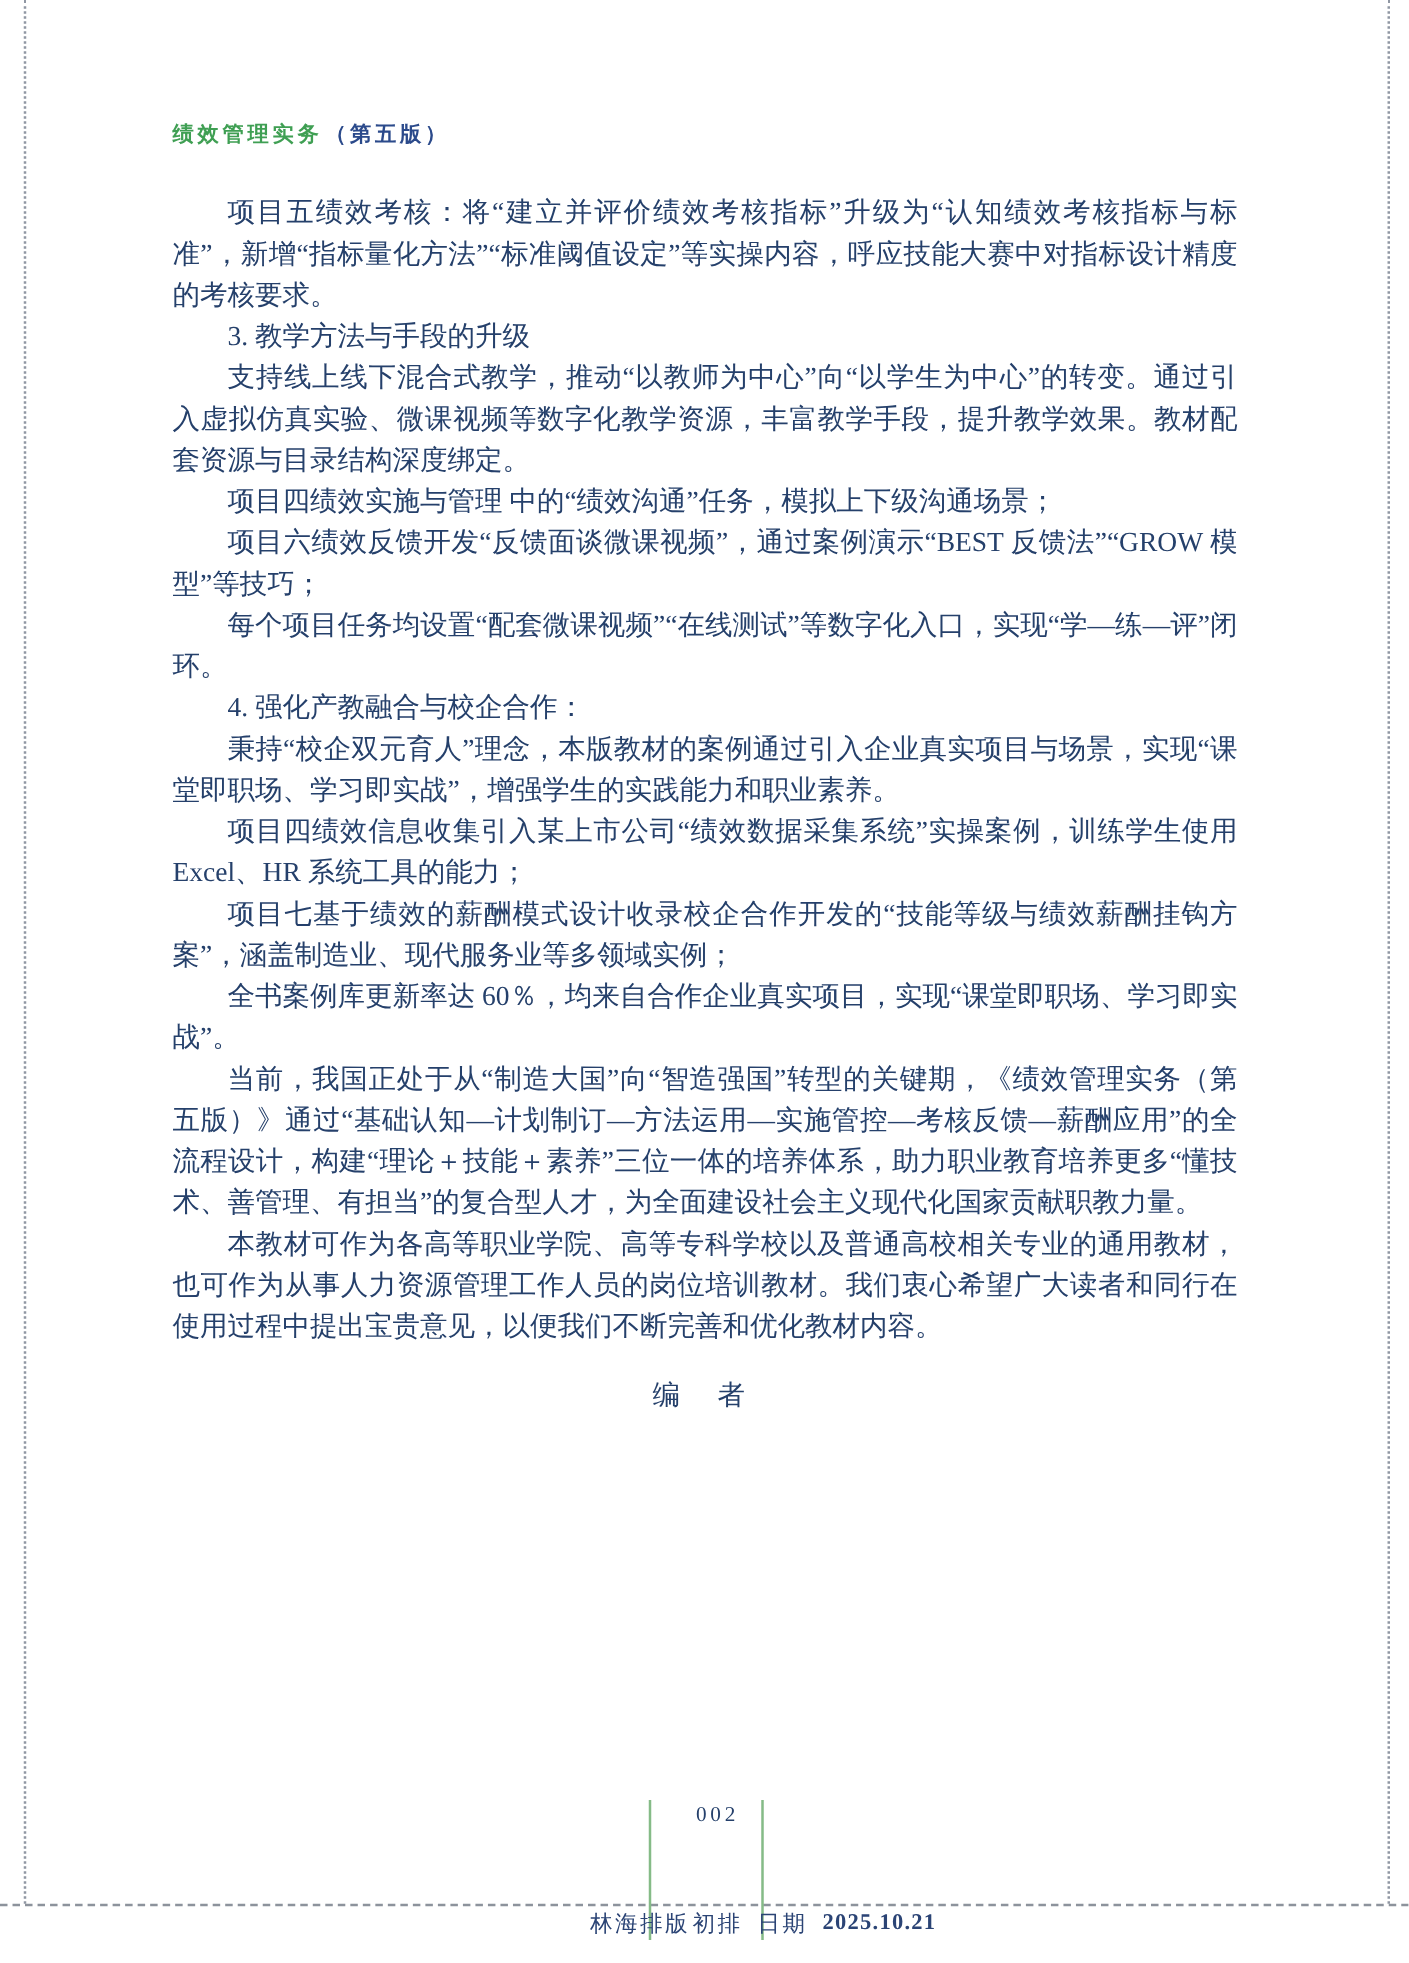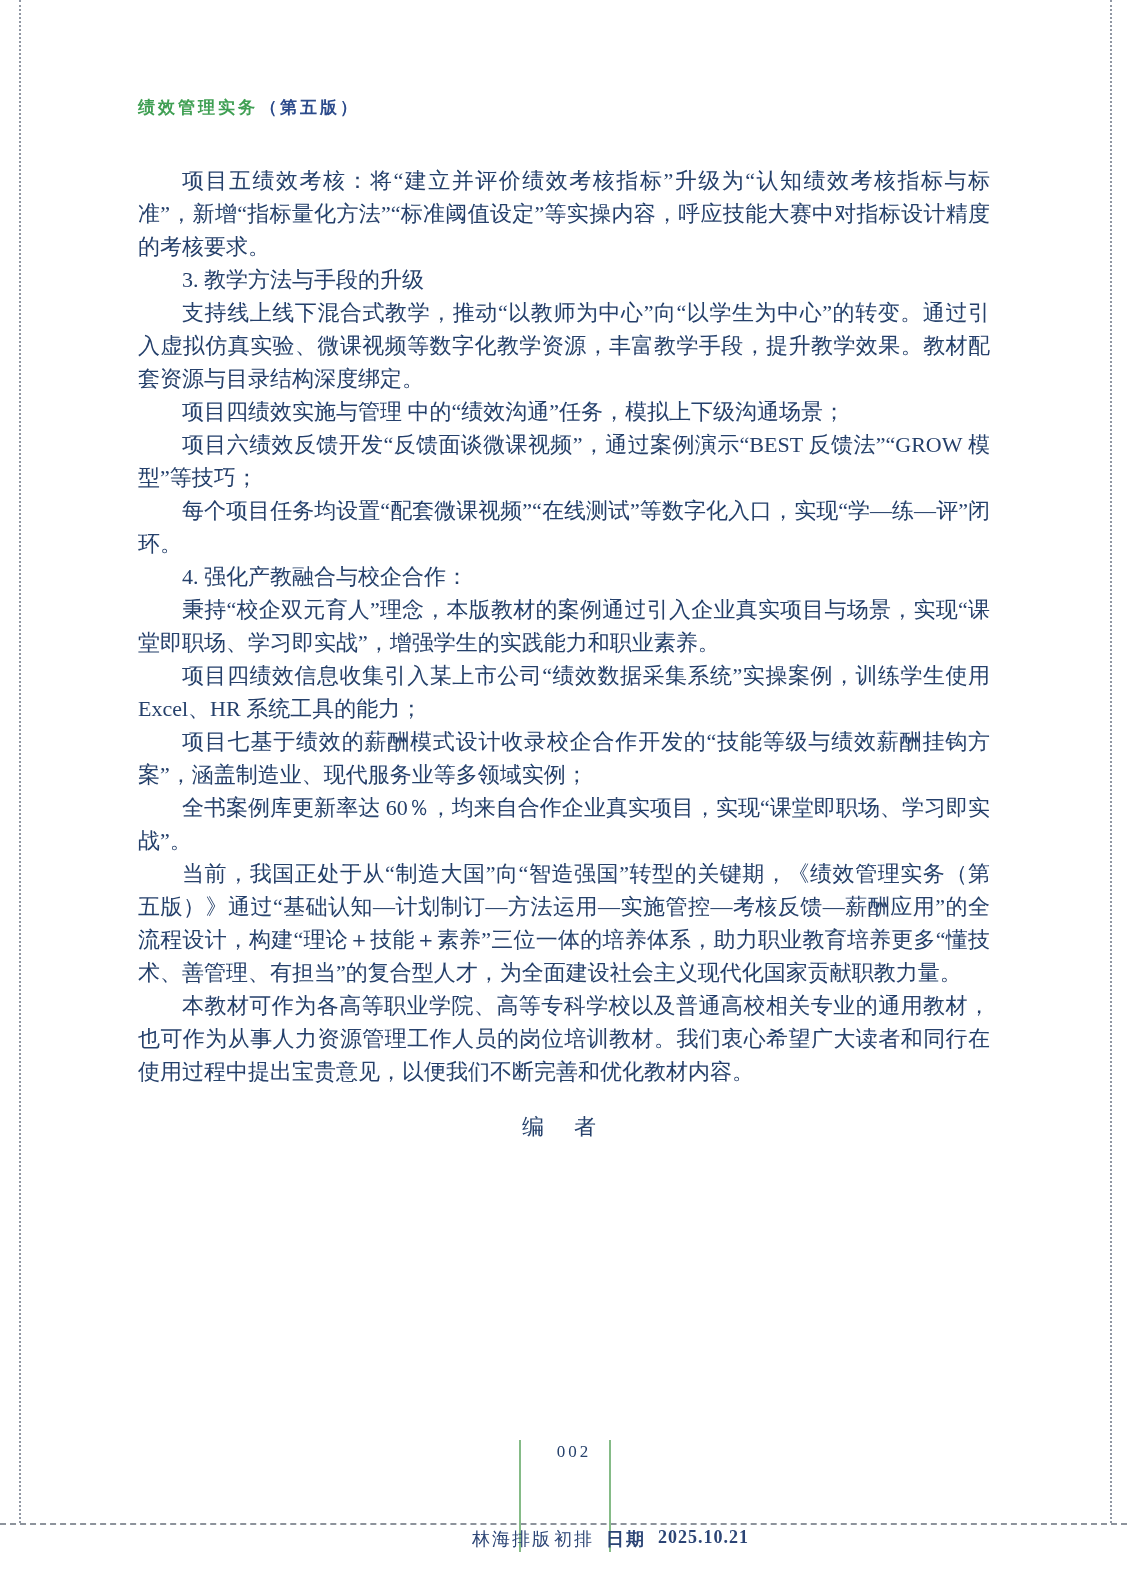--- a/index.html
+++ b/index.html
@@ -33,21 +33,20 @@
   }
   .running-head .book-title { color: #3f9f53; }
   .running-head .edition { color: #2b4a8b; margin-left: 2px; }
   
   .text-block {
     position: absolute; left: 138px; top: 153px; width: 852px;
     color: #25406b;
     font-size: 22px; line-height: 33px;
     text-align: justify;
     text-justify: inter-ideograph;
-    margin-top: 11px;
   }
   .text-block p { margin: 0; text-indent: 2em; }
   .signature {
     margin-top: 22px !important;
     text-align: center;
     text-indent: 0 !important;
     padding-right: 6px;
     letter-spacing: 4px;
   }
   
@@ -59,21 +58,21 @@
   .folio-rule.right { left: 609px; }
   .page-number {
     position: absolute; left: 519px; top: 1442px; width: 110px;
     text-align: center;
     color: #25406b; font-size: 17px; letter-spacing: 3px;
     font-family: "Liberation Serif", "DejaVu Serif", serif;
   }
   .slug { position: absolute; top: 1527px; color: #2b4475; font-size: 18px; white-space: nowrap; margin-left: 40px; }
   .slug.studio { left: 432px; letter-spacing: 2px; }
   .slug.stage  { left: 514px; letter-spacing: 2px; }
-  .slug.datelabel { left: 566px; letter-spacing: 2px; font-weight: bold; }
+  .slug.datelabel { left: 566px; letter-spacing: 2px; }
   .slug.datevalue { left: 618px; letter-spacing: 1px; font-weight: bold; }
 </style>
 </head>
 <body>
 
 <div class="page">
 
   <div class="crop-v-left"></div>
   <div class="crop-v-right"></div>
   <div class="crop-h-bottom"></div>

